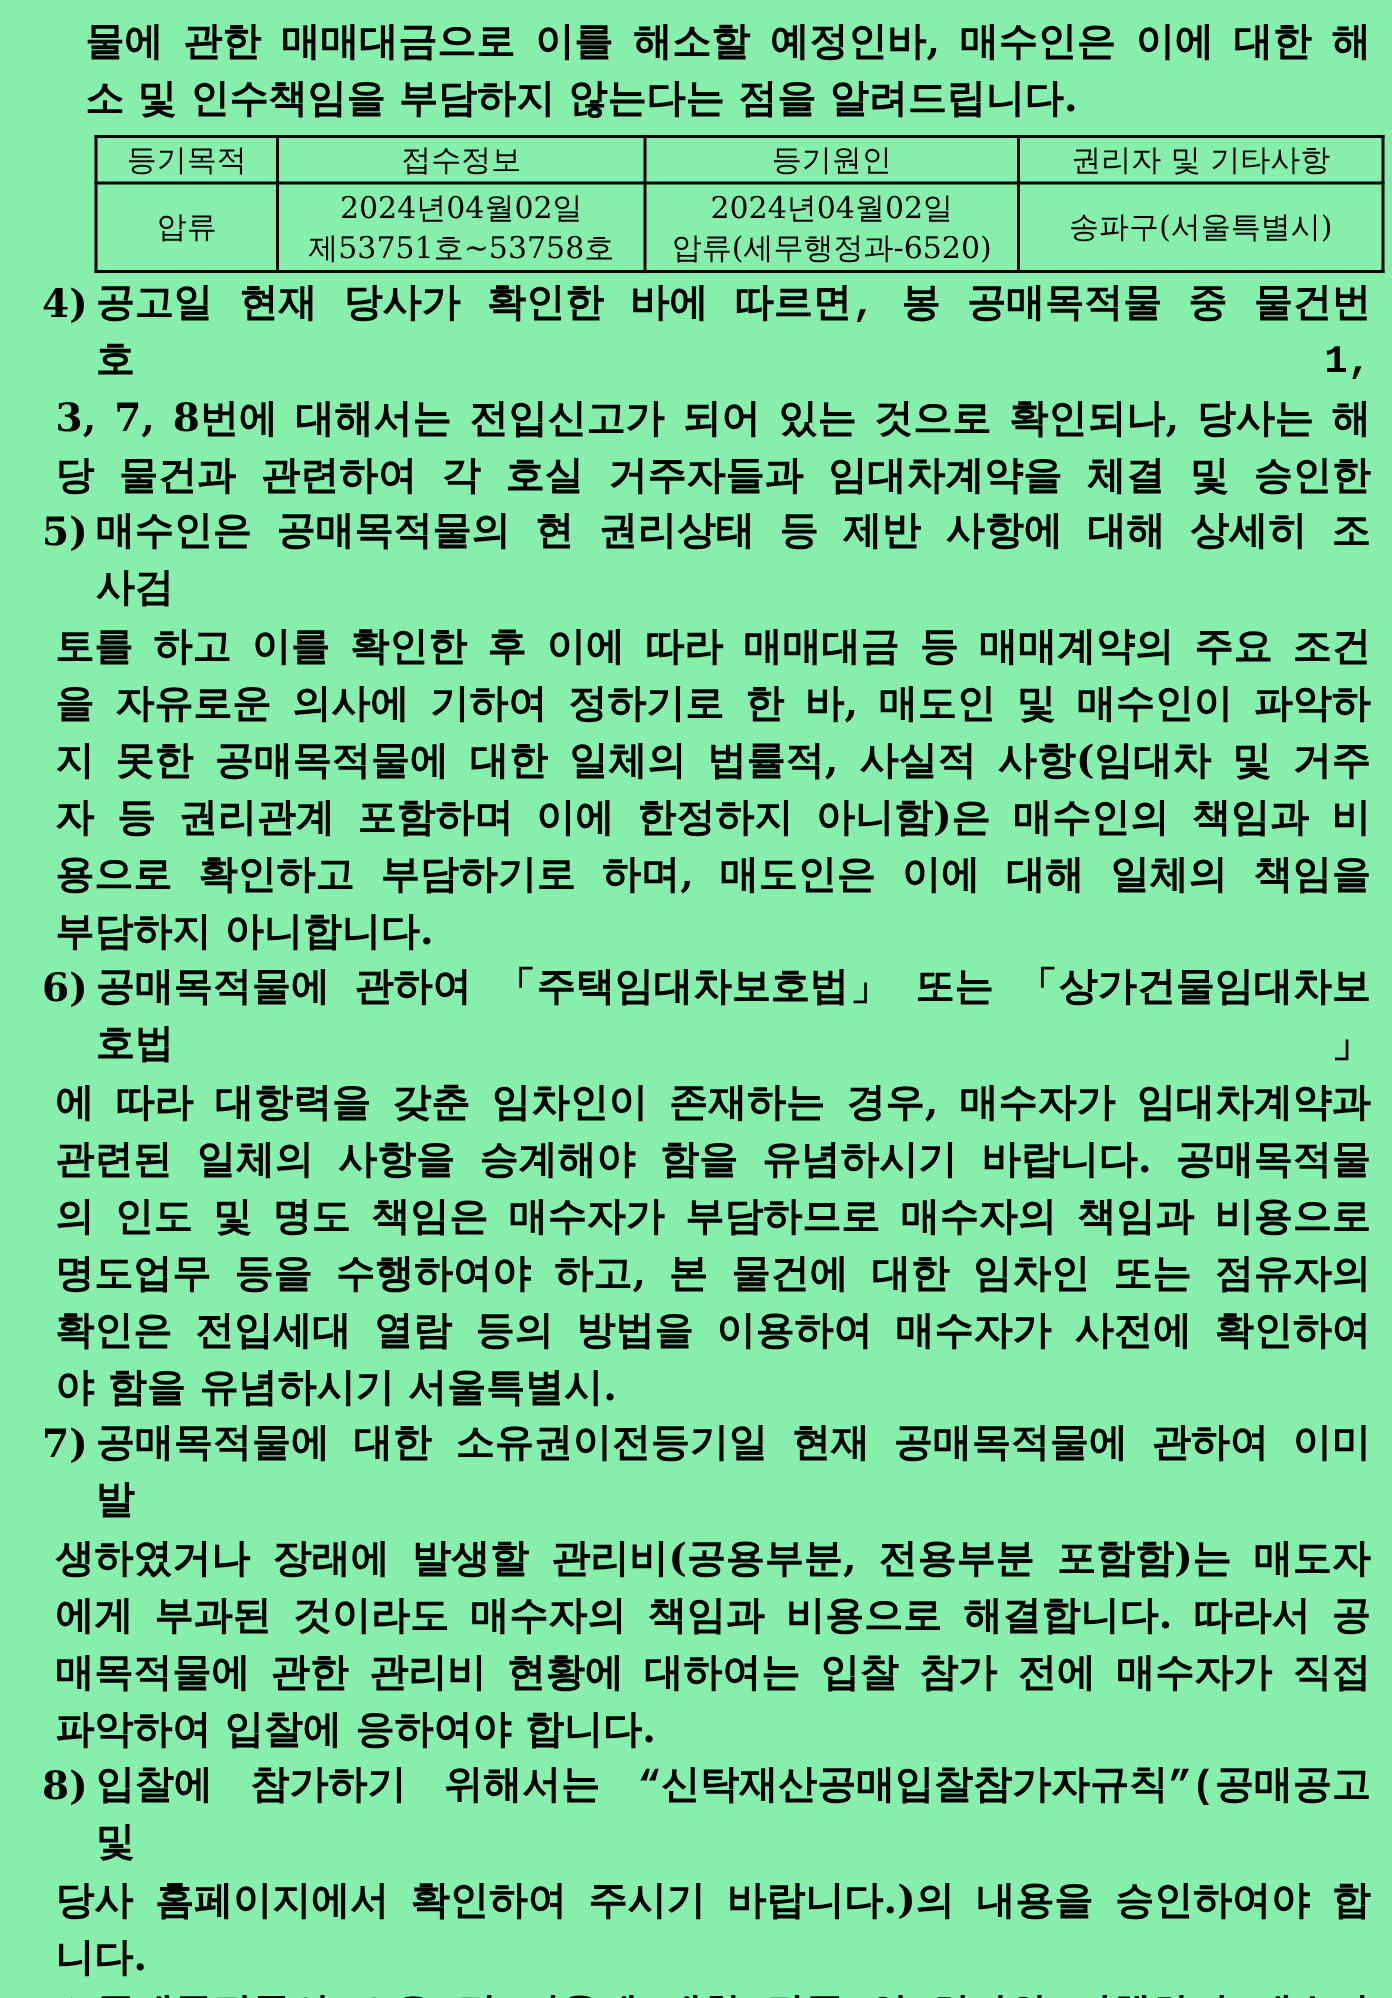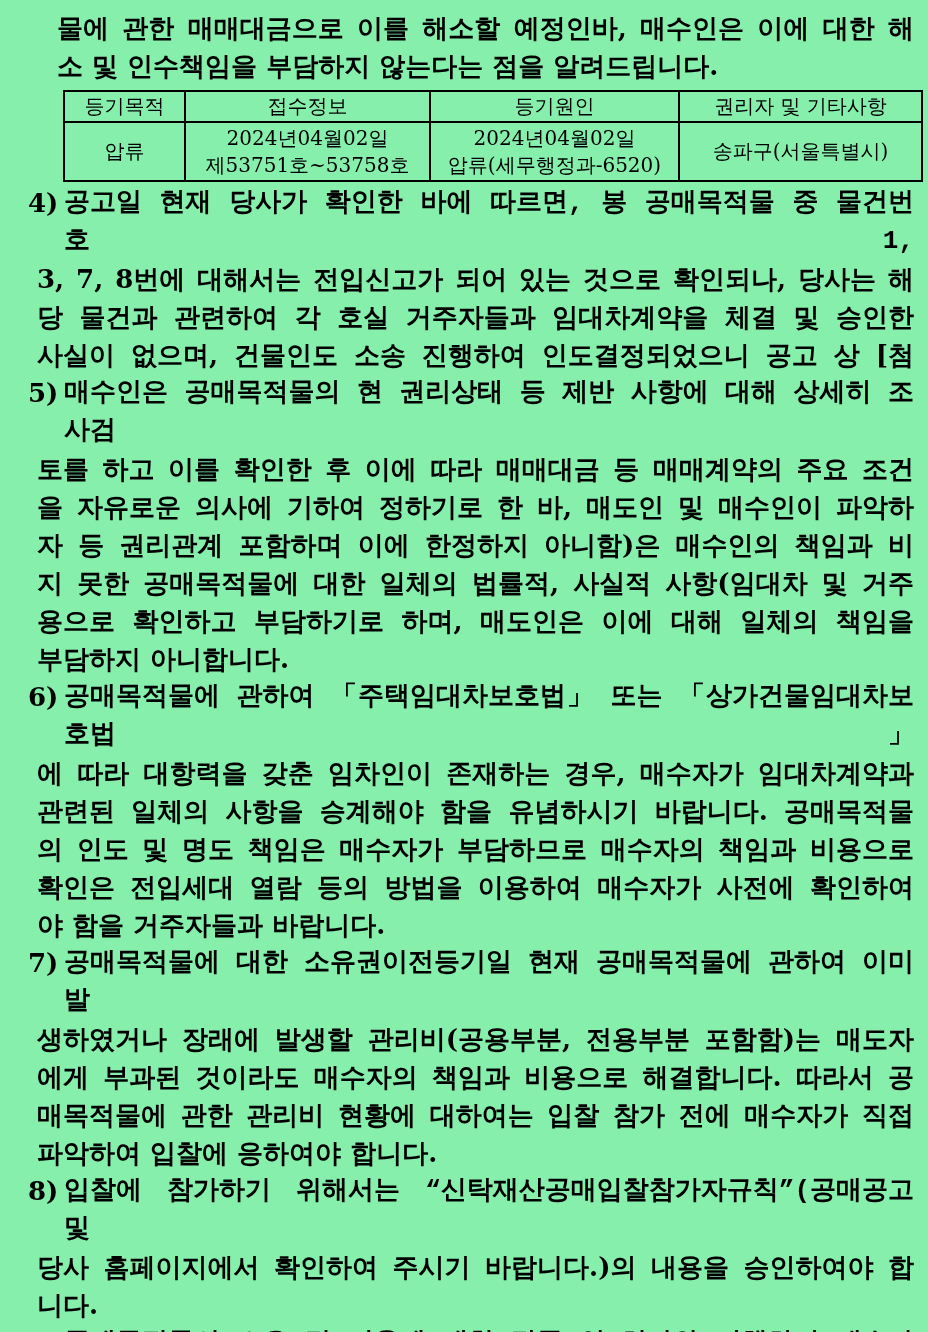--- a/index.html
+++ b/index.html
@@ -103,46 +103,46 @@
 
   <div class="items">
 
     <div>
       <div class="item-first">
         <span class="no">4)</span>
         <div class="txt tline just">공고일 현재 당사가 확인한 바에 따르면, 봉 공매목적물 중 물건번호 1,</div>
       </div>
       <div class="tline cont just">3, 7, 8번에 대해서는 전입신고가 되어 있는 것으로 확인되나, 당사는 해</div>
       <div class="tline cont just">당 물건과 관련하여 각 호실 거주자들과 임대차계약을 체결 및 승인한</div>
-      <div class="tline cont just">사실이 없으며, 건물인도 소송 진행하여 인도결정되었으니 공고 상 [첨</div>
     </div>
 
     <div>
       <div class="item-first">
         <span class="no">5)</span>
         <div class="txt tline just">매수인은 공매목적물의 현 권리상태 등 제반 사항에 대해 상세히 조사검</div>
       </div>
       <div class="tline cont just">토를 하고 이를 확인한 후 이에 따라 매매대금 등 매매계약의 주요 조건</div>
       <div class="tline cont just">을 자유로운 의사에 기하여 정하기로 한 바, 매도인 및 매수인이 파악하</div>
+      <div class="tline cont just">지 못한 공매목적물에 대한 일체의 법률적, 사실적 사항(임대차 및 거주</div>
       <div class="tline cont just">자 등 권리관계 포함하며 이에 한정하지 아니함)은 매수인의 책임과 비</div>
-      <div class="tline cont just">지 못한 공매목적물에 대한 일체의 법률적, 사실적 사항(임대차 및 거주</div>
       <div class="tline cont just">용으로 확인하고 부담하기로 하며, 매도인은 이에 대해 일체의 책임을</div>
       <div class="tline cont plain">부담하지 아니합니다.</div>
     </div>
 
     <div>
       <div class="item-first">
         <span class="no">6)</span>
         <div class="txt tline just">공매목적물에 관하여 「주택임대차보호법」 또는 「상가건물임대차보호법」</div>
       </div>
       <div class="tline cont just">에 따라 대항력을 갖춘 임차인이 존재하는 경우, 매수자가 임대차계약과</div>
       <div class="tline cont just">관련된 일체의 사항을 승계해야 함을 유념하시기 바랍니다. 공매목적물</div>
       <div class="tline cont just">의 인도 및 명도 책임은 매수자가 부담하므로 매수자의 책임과 비용으로</div>
+      <div class="tline cont just">명도업무 등을 수행하여야 하고, 본 물건에 대한 임차인 또는 점유자의</div>
       <div class="tline cont just">확인은 전입세대 열람 등의 방법을 이용하여 매수자가 사전에 확인하여</div>
-      <div class="tline cont plain">야 함을 거주자들과 바랍니다.</div>
+      <div class="tline cont plain">야 함을 유념하시기 서울특별시.</div>
     </div>
 
     <div>
       <div class="item-first">
         <span class="no">7)</span>
         <div class="txt tline just">공매목적물에 대한 소유권이전등기일 현재 공매목적물에 관하여 이미 발</div>
       </div>
       <div class="tline cont just">생하였거나 장래에 발생할 관리비(공용부분, 전용부분 포함함)는 매도자</div>
       <div class="tline cont just">에게 부과된 것이라도 매수자의 책임과 비용으로 해결합니다. 따라서 공</div>
       <div class="tline cont just">매목적물에 관한 관리비 현황에 대하여는 입찰 참가 전에 매수자가 직접</div>

